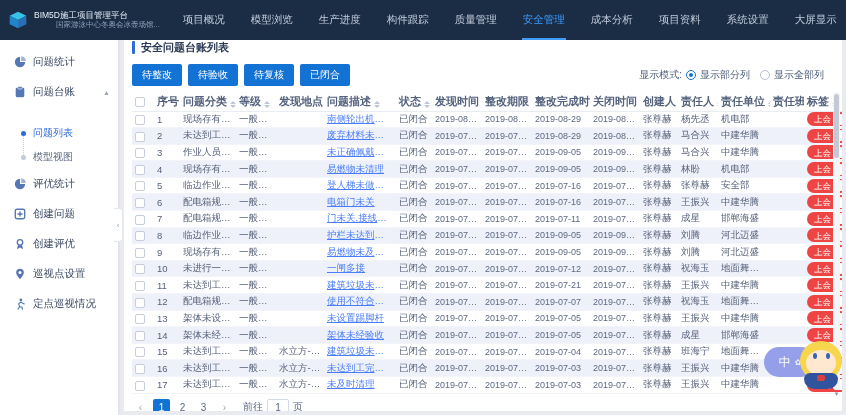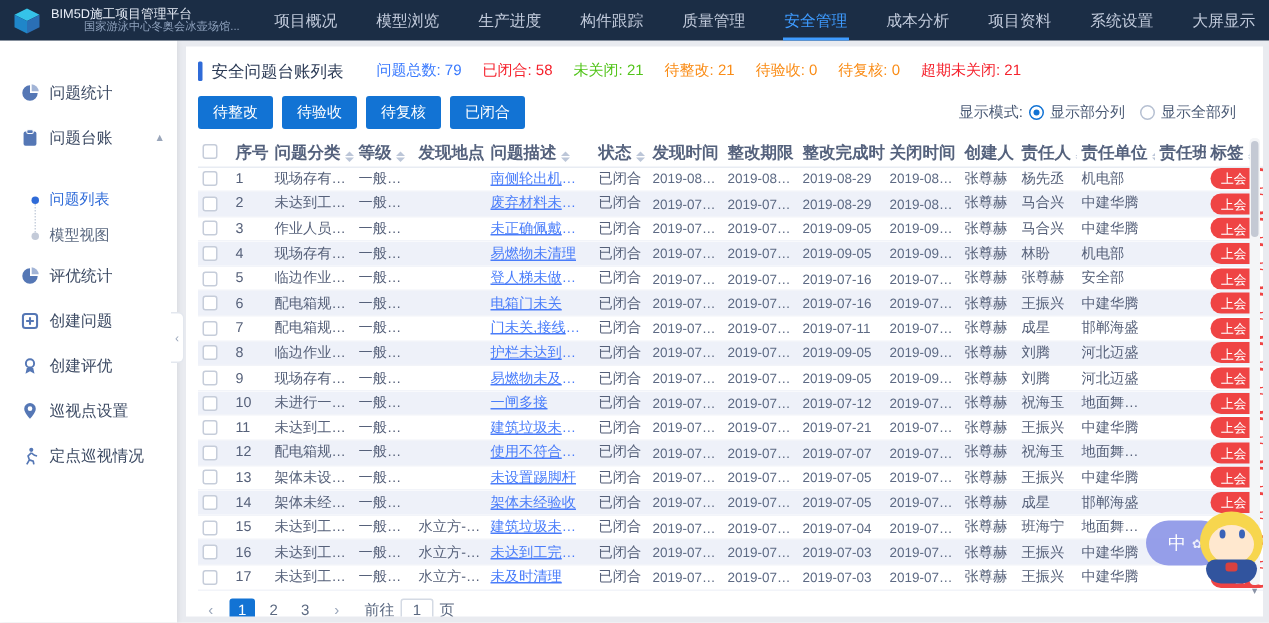--- a/index.html
+++ b/index.html
@@ -1,20 +1,20 @@
 <!DOCTYPE html>
 <html><head>
 <meta charset="utf-8">
 <style>
   * { margin:0; padding:0; box-sizing:border-box; }
   html,body { width:846px; height:415px; overflow:hidden;
     font-family:"Liberation Sans","DejaVu Sans",sans-serif; background:#e9ebf0; }
 
   
-  .topbar { position:absolute; left:0; top:0; width:846px; height:27px;
+  .topbar { position:absolute; left:0; top:0; width:846px; height:40px;
     background:#1b2d45; display:flex; align-items:center; color:#cfd7e6; z-index:5; }
   .logo { width:20px; height:20px; margin:0 6px 0 8px; flex:0 0 auto; }
   .titles { line-height:1.1; margin-right:10px; white-space:nowrap; }
   .titles .t1 { font-size:8.5px; color:#e8eef8; }
   .titles .t2 { font-size:7.5px; color:#8fa2bd;margin-left:22px; }
   .topnav { display:flex; align-items:center; height:100%; margin-left:auto; }
   .nav-item { font-size:10.5px; padding:0 13px; height:100%; display:flex; align-items:center;
     cursor:pointer; position:relative; color:#c2cbdc; white-space:nowrap; }
   .nav-item.active { color:#3e9bff; }
   .nav-item.active::after { content:""; position:absolute; left:12px; right:12px; bottom:0;
@@ -46,21 +46,21 @@
   .collapse-handle { position:absolute; left:114px; top:208px; width:9px; height:34px;
     background:#fff; border:1px solid #e3e7ee; border-left:none; border-radius:0 4px 4px 0;
     display:flex; align-items:center; justify-content:center; font-size:8px; color:#9aa6ba;
     cursor:pointer; z-index:6; }
 
   
   .panel { position:absolute; left:124px; top:31px; right:4px; bottom:4px; background:#fff;
     padding:6px 8px 0 8px; overflow:hidden; }
   .page-header { display:flex; align-items:center; height:20px; }
   .blue-bar { width:3px; height:13px; background:#2f6bd8; margin-right:6px; border-radius:1px; }
-  .page-title { font-size:11px; color:#2b3a55; font-weight:normal; margin-right:22px; white-space:nowrap; }
+  .page-title { font-size:11px; color:#2b3a55; font-weight:bold; margin-right:12px; white-space:nowrap; }
   .stats { display:flex; align-items:center; gap:14px; }
   .stat { font-size:10px; white-space:nowrap; }
   .toolbar { display:flex; align-items:center; margin-top:7px; height:22px; }
   .btn { background:#1273d4; color:#fff; border:none; font-size:10px; padding:4px 10px;
     border-radius:2px; cursor:pointer; margin-right:6px;
     font-family:"Liberation Sans","DejaVu Sans",sans-serif; white-space:nowrap; }
   .toolbar-right { margin-left:auto; display:flex; align-items:center; }
   .dm-label { font-size:10px; color:#4a5a75; margin-right:4px; white-space:nowrap; }
   .radio-opt { display:flex; align-items:center; font-size:10px; color:#4a5a75;
     margin-right:10px; cursor:pointer; white-space:nowrap; }
@@ -221,29 +221,20 @@
         </svg></span>
       <span>定点巡视情况</span>
     </div>
   </aside>
 <div class="collapse-handle">‹</div>
 
 <main class="panel">
   <div class="page-header">
     <span class="blue-bar"></span>
     <span class="page-title">安全问题台账列表</span>
-    <div class="stats" id="stats">
-        <span class="stat" style="color: rgb(58, 122, 254);">问题总数: 79</span>
-        <span class="stat" style="color: rgb(245, 34, 45);">已闭合: 58</span>
-        <span class="stat" style="color: rgb(82, 196, 26);">未关闭: 21</span>
-        <span class="stat" style="color: rgb(250, 140, 22);">待整改: 21</span>
-        <span class="stat" style="color: rgb(250, 140, 22);">待验收: 0</span>
-        <span class="stat" style="color: rgb(250, 140, 22);">待复核: 0</span>
-        <span class="stat" style="color: rgb(245, 34, 45);">超期未关闭: 21</span>
-      </div>
   </div>
 
   <div class="toolbar">
     <div id="status-btns"><button class="btn">待整改</button><button class="btn">待验收</button><button class="btn">待复核</button><button class="btn">已闭合</button></div>
     <div class="toolbar-right">
       <span class="dm-label">显示模式:</span>
       <div id="radios" style="display:flex">
           <span class="radio-opt">
             <span class="radio checked"></span>
             <span>显示部分列</span>

